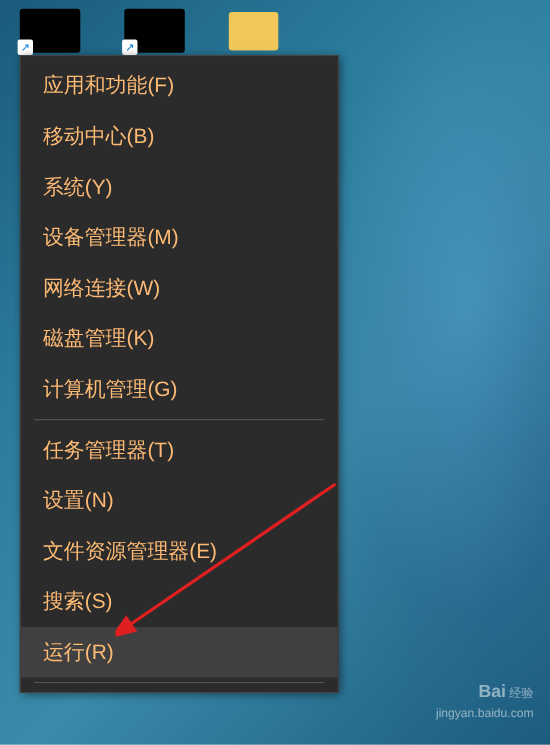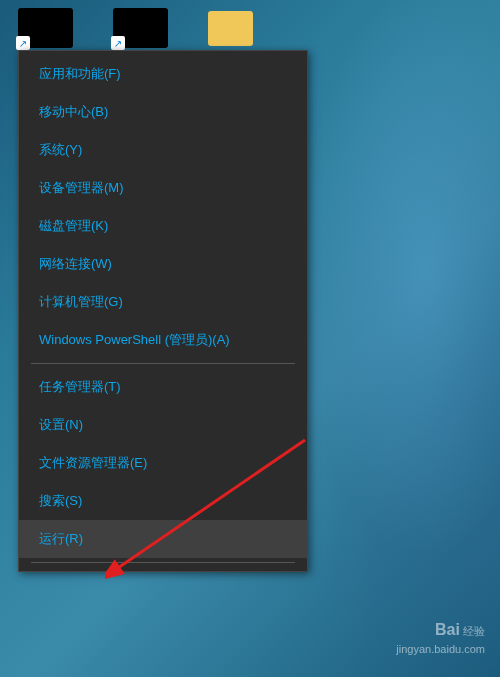--- a/index.html
+++ b/index.html
@@ -54,22 +54,22 @@
       top: 50px;
       left: 18px;
       width: 290px;
       background: #2b2b2b;
       border: 1px solid #444;
       box-shadow: 2px 2px 8px rgba(0,0,0,0.5);
       padding: 4px 0;
     }
     .menu-item {
       padding: 10px 20px;
-      font-size: 13px;
-      color: #0ea5e9;
+      font-size: 19px;
+      color: #fdba74;
       cursor: pointer;
       white-space: nowrap;
     }
     .menu-item.highlighted {
       background: #404040;
     }
     .menu-divider {
       height: 1px;
       background: #555;
       margin: 4px 12px;
@@ -119,24 +119,23 @@
     <div class="icon-shortcut-badge">↗</div>
   </div>
   <div class="icon-placeholder folder"></div>
 </div>
 
 <div class="context-menu">
   <div class="menu-item">应用和功能(F)</div>
   <div class="menu-item">移动中心(B)</div>
   <div class="menu-item">系统(Y)</div>
   <div class="menu-item">设备管理器(M)</div>
+  <div class="menu-item">网络连接(W)</div>
   <div class="menu-item">磁盘管理(K)</div>
-  <div class="menu-item">网络连接(W)</div>
   <div class="menu-item">计算机管理(G)</div>
-  <div class="menu-item">Windows PowerShell (管理员)(A)</div>
   <div class="menu-divider"></div>
   <div class="menu-item">任务管理器(T)</div>
   <div class="menu-item">设置(N)</div>
   <div class="menu-item">文件资源管理器(E)</div>
   <div class="menu-item">搜索(S)</div>
   <div class="menu-item highlighted">运行(R)</div>
   <div class="menu-divider"></div>
 
 </div>
 

